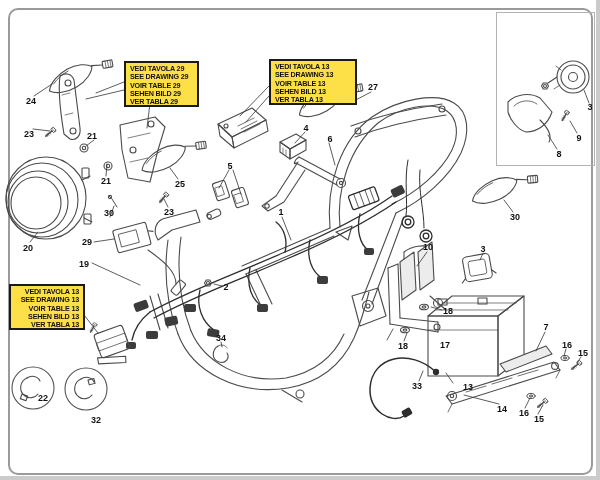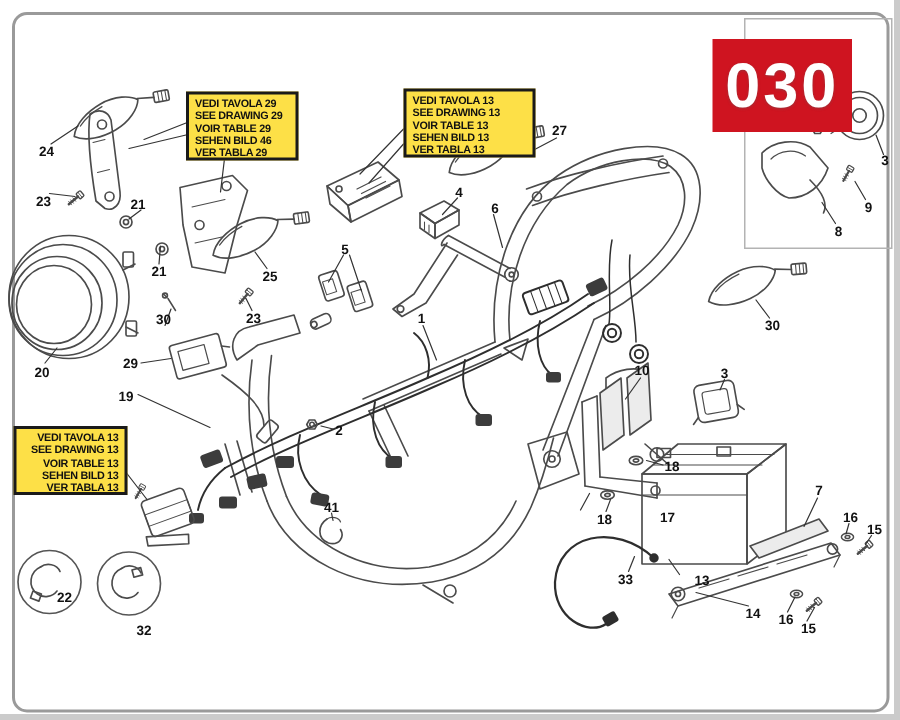--- a/index.html
+++ b/index.html
@@ -348,29 +348,26 @@
       <path d="M453,383 L446,373"></path>
         <path d="M545,332 L536,351"></path>
       <path d="M566,349 L564,356 M581,357 L577,363"></path>
       <path d="M499,404 L464,395"></path>
         <path d="M525,408 L530,398 M538,414 L543,405"></path>
       <path d="M221,342 L222,347"></path>
       <path d="M589,103 L584,90 M577,133 L570,121 M557,149 L548,135"></path>
     </g>
   </svg>
 
-  <div class="badge">
-    <span>030</span>
-  </div>
 
   <div class="callout" style="left:124px;top:61px;width:63px;height:38px;">
     <div>VEDI TAVOLA 29</div>
     <div>SEE DRAWING 29</div>
     <div>VOIR TABLE 29</div>
-    <div>SEHEN BILD 46</div>
+    <div>SEHEN BILD 29</div>
     <div>VER TABLA 29</div>
   </div>
 
   <div class="callout" style="left:269px;top:59px;width:76px;height:38px;">
     <div>VEDI TAVOLA 13</div>
     <div>SEE DRAWING 13</div>
     <div>VOIR TABLE 13</div>
     <div>SEHEN BILD 13</div>
     <div>VER TABLA 13</div>
   </div>
@@ -389,21 +386,21 @@
   <span class="plabel" style="left:106px;top:181px;">21</span>
   <span class="plabel" style="left:169px;top:212px;">23</span>
   <span class="plabel" style="left:180px;top:184px;">25</span>
   <span class="plabel" style="left:28px;top:248px;">20</span>
   <span class="plabel" style="left:109px;top:213px;">30</span>
   <span class="plabel" style="left:87px;top:242px;">29</span>
   <span class="plabel" style="left:84px;top:264px;">19</span>
   <span class="plabel" style="left:230px;top:166px;">5</span>
   <span class="plabel" style="left:281px;top:212px;">1</span>
   <span class="plabel" style="left:226px;top:287px;">2</span>
-  <span class="plabel" style="left:221px;top:338px;">41</span>
+  <span class="plabel" style="left:221px;top:338px;">34</span>
   <span class="plabel" style="left:306px;top:128px;">4</span>
   <span class="plabel" style="left:330px;top:139px;">6</span>
   <span class="plabel" style="left:373px;top:87px;">27</span>
   <span class="plabel" style="left:515px;top:217px;">30</span>
   <span class="plabel" style="left:483px;top:249px;">3</span>
   <span class="plabel" style="left:428px;top:247px;">10</span>
   <span class="plabel" style="left:448px;top:311px;">18</span>
   <span class="plabel" style="left:406px;top:345px;margin-left:39px;">17</span>
   <span class="plabel" style="left:403px;top:346px;">18</span>
   <span class="plabel" style="left:417px;top:386px;">33</span>

